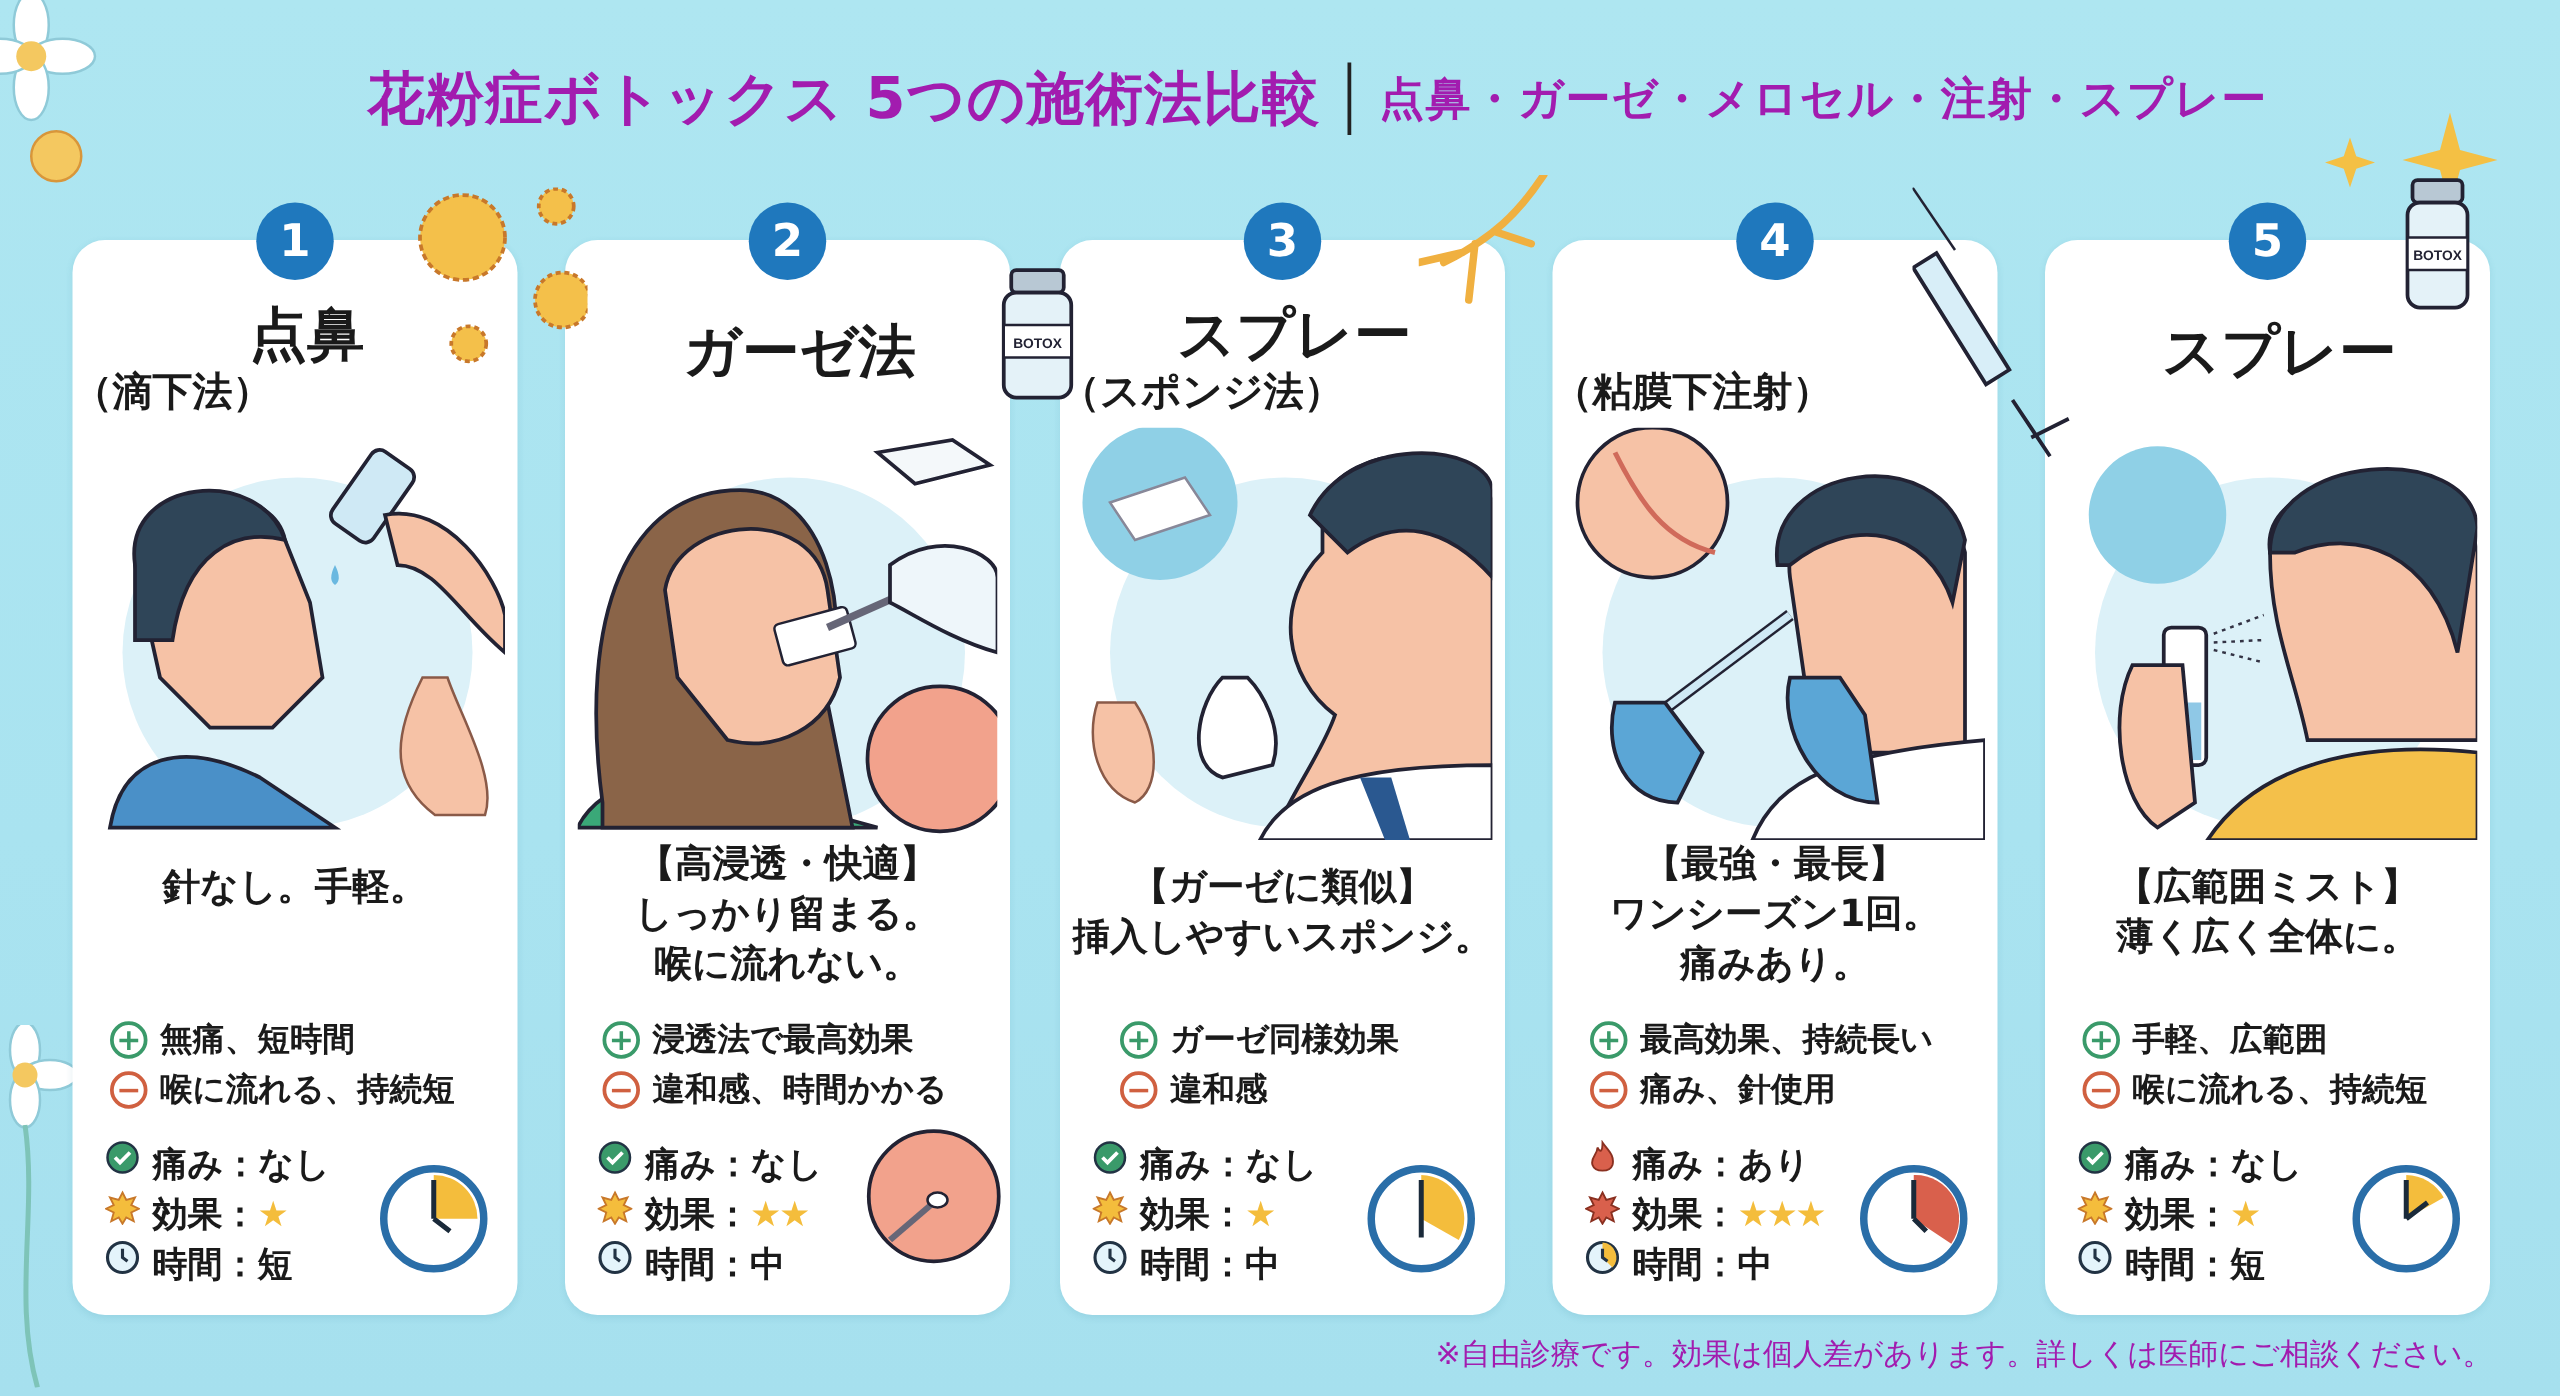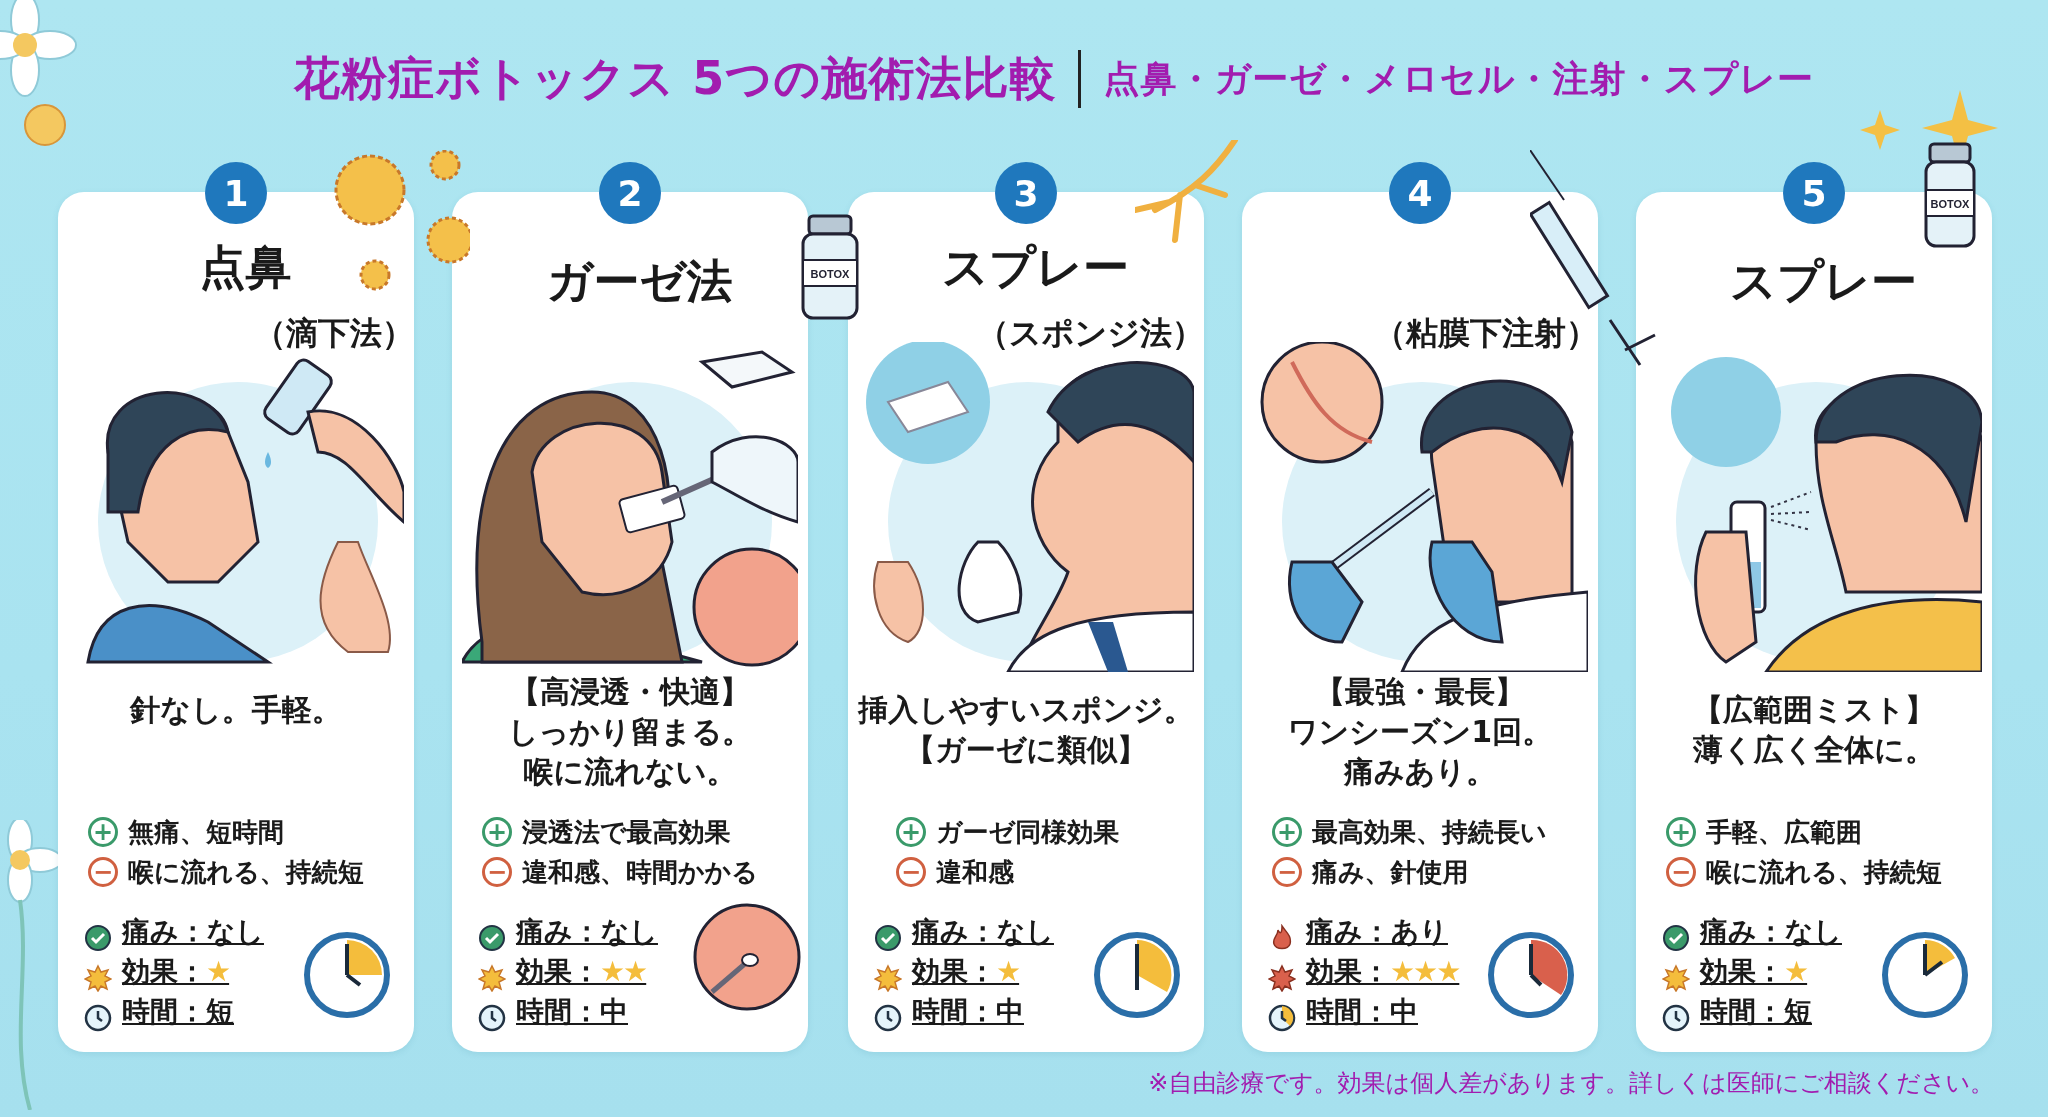--- a/index.html
+++ b/index.html
@@ -30,42 +30,42 @@
     position: absolute; top: -30px; left: 50%; transform: translateX(-50%);
     width: 62px; height: 62px; border-radius: 50%;
     background: #1f78bd; color: #fff; font-weight: bold; font-size: 36px;
     display: flex; align-items: center; justify-content: center;
   }
   .method-name {
     position: absolute; top: 48px; left: 0; width: 100%; text-align: center;
     font-weight: bold; font-size: 46px; line-height: 54px; padding-left: 19px;
   }
   .method-sub {
-    position: absolute; top: 102px; left: 0; width: 100%; text-align: right;
-    font-weight: bold; font-size: 32px; line-height: 38px; margin-top: 20px;
+    position: absolute; top: 102px; left: 0; width: 100%; text-align: left;
+    font-weight: bold; font-size: 32px; line-height: 38px;
   }
   .illus {
     position: absolute; top: 150px; left: 10px; width: 336px; height: 330px;
     overflow: hidden;
   }
   .summary {
     position: absolute; top: 498px; left: 0; width: 100%; text-align: center;
     font-weight: bold; font-size: 30px; line-height: 40px;
   }
   .pros-cons { position: absolute; left: 30px; width: 320px; }
   .pc-row { display: flex; align-items: center; font-size: 26px; font-weight: bold; line-height: 40px; white-space: nowrap; }
   .pc-icon {
     width: 30px; height: 30px; border-radius: 50%; margin-right: 10px; flex-shrink: 0;
     display: flex; align-items: center; justify-content: center; font-size: 24px; font-weight: bold;
     line-height: 1;
   }
   .pc-plus { border: 3px solid #3a9a6a; color: #3a9a6a; }
   .pc-minus { border: 3px solid #d06040; color: #d06040; }
   .stats { position: absolute; left: 26px; top: 720px; }
-  .stat-row { display: flex; align-items: flex-end; font-size: 28px; font-weight: bold; line-height: 40px; white-space: nowrap; text-decoration: underline; }
+  .stat-row { display: flex; align-items: flex-start; font-size: 28px; font-weight: bold; line-height: 40px; white-space: nowrap; }
   .stat-icon { width: 28px; height: 28px; margin-right: 10px; flex-shrink: 0; }
   .stars { color: #f4bd3c; letter-spacing: -2px; font-size: 28px; }
   .clock { position: absolute; right: 22px; top: 738px; width: 90px; height: 90px; }
   .footer-note {
     position: absolute; right: 54px; bottom: 18px; font-size: 24px; color: #a21caf;
   }
 </style>
 </head>
 <body>
 
@@ -232,22 +232,22 @@
       <path d="M30 60 L90 40 L110 70 L50 90 Z" fill="#fff" stroke="#889" stroke-width="2"></path>
       <path d="M200 60 C 220 10, 320 10, 336 60 L 336 330 L 160 330 C 170 300, 200 260, 210 230 C 170 200, 160 140, 200 100 Z" fill="#f6c2a6" stroke="#223" stroke-width="3"></path>
       <path d="M190 70 C 220 5, 330 10, 336 50 L 336 120 C 300 80, 260 70, 220 100 Z" fill="#2f4558" stroke="#223" stroke-width="3"></path>
       <path d="M150 330 C 170 290, 220 270, 336 270 L 336 330 Z" fill="#fff" stroke="#223" stroke-width="3"></path>
       <path d="M230 280 L 250 330 L 270 330 L 255 280 Z" fill="#2a5890"></path>
       <path d="M120 200 C 100 220, 90 270, 120 280 L 160 270 C 170 240, 150 210, 140 200 Z" fill="#fff" stroke="#223" stroke-width="3"></path>
       <path d="M20 220 C 10 250, 20 290, 50 300 C 70 290, 70 250, 50 220 Z" fill="#f6c2a6" stroke="#8a5a48" stroke-width="2"></path>
     </svg>
   </div>
   <div class="summary">
+    <div>【ガーゼに類似】</div>
     <div>挿入しやすいスポンジ。</div>
-    <div>【ガーゼに類似】</div>
   </div>
   <div class="pros-cons" style="top:620px;left:48px">
     <div class="pc-row">
         <span class="pc-icon pc-plus">+</span>
         <span>ガーゼ同様効果</span>
       </div>
     <div class="pc-row">
         <span class="pc-icon pc-minus">−</span>
         <span>違和感</span>
       </div>

